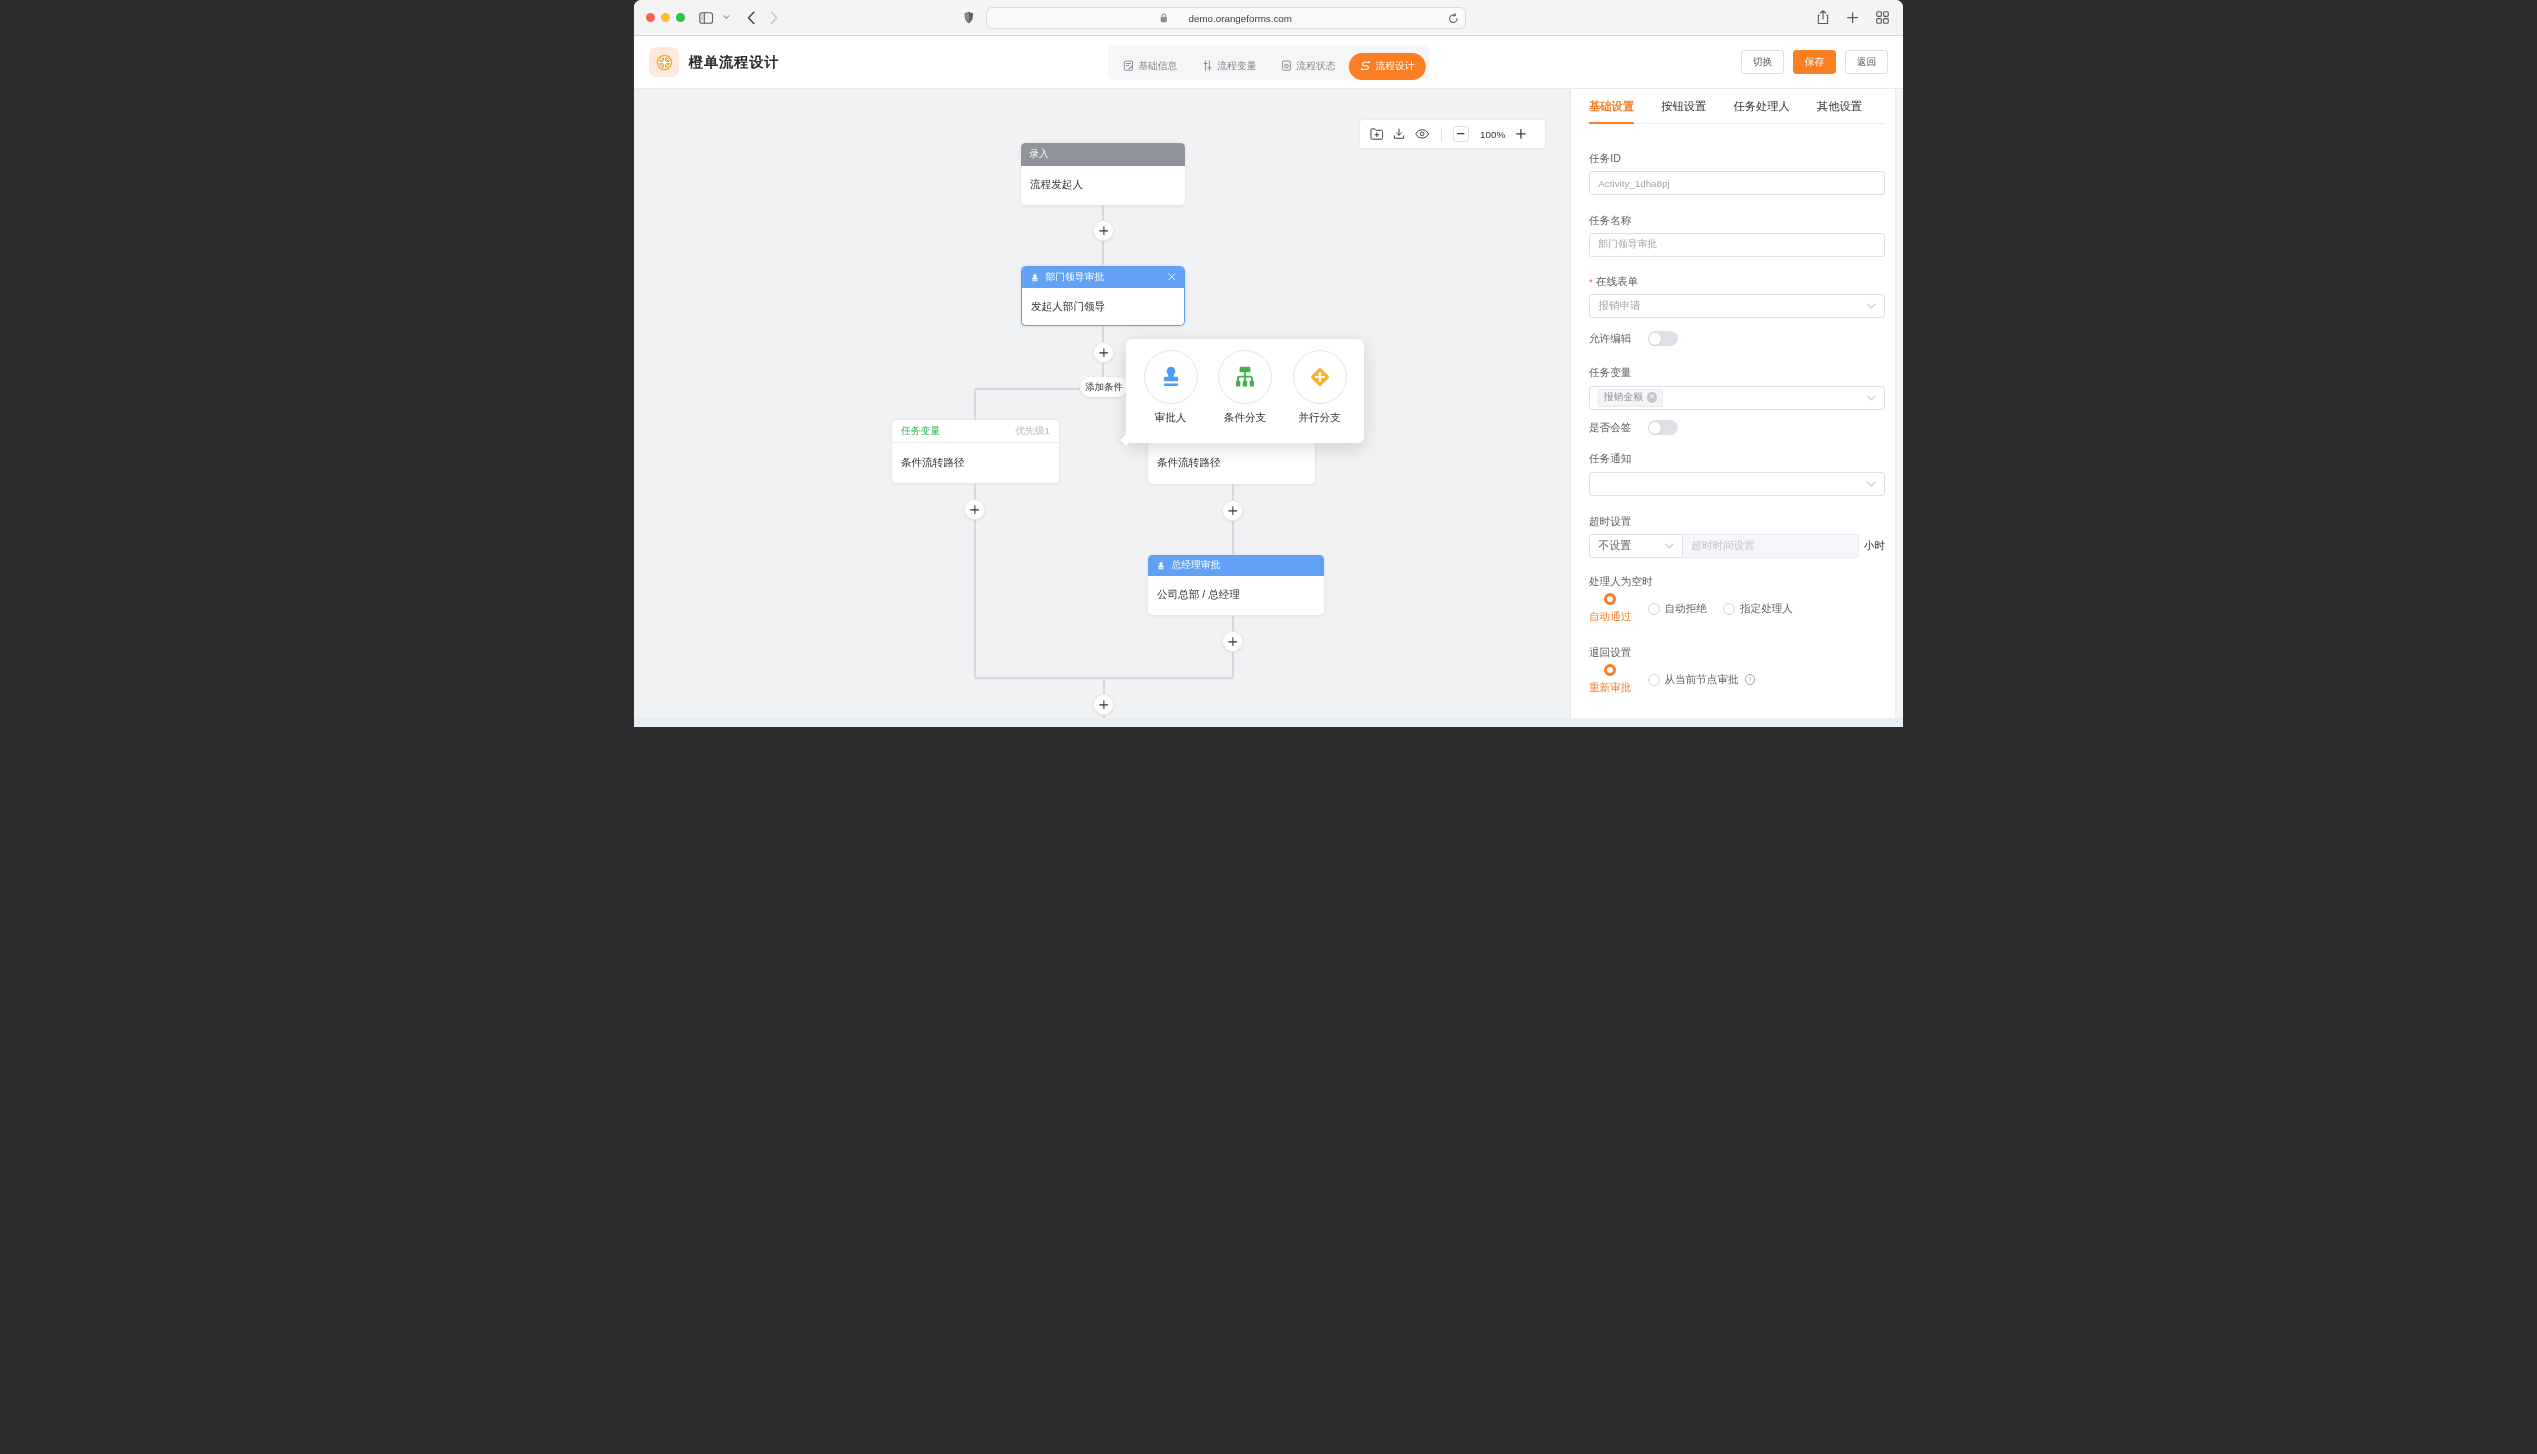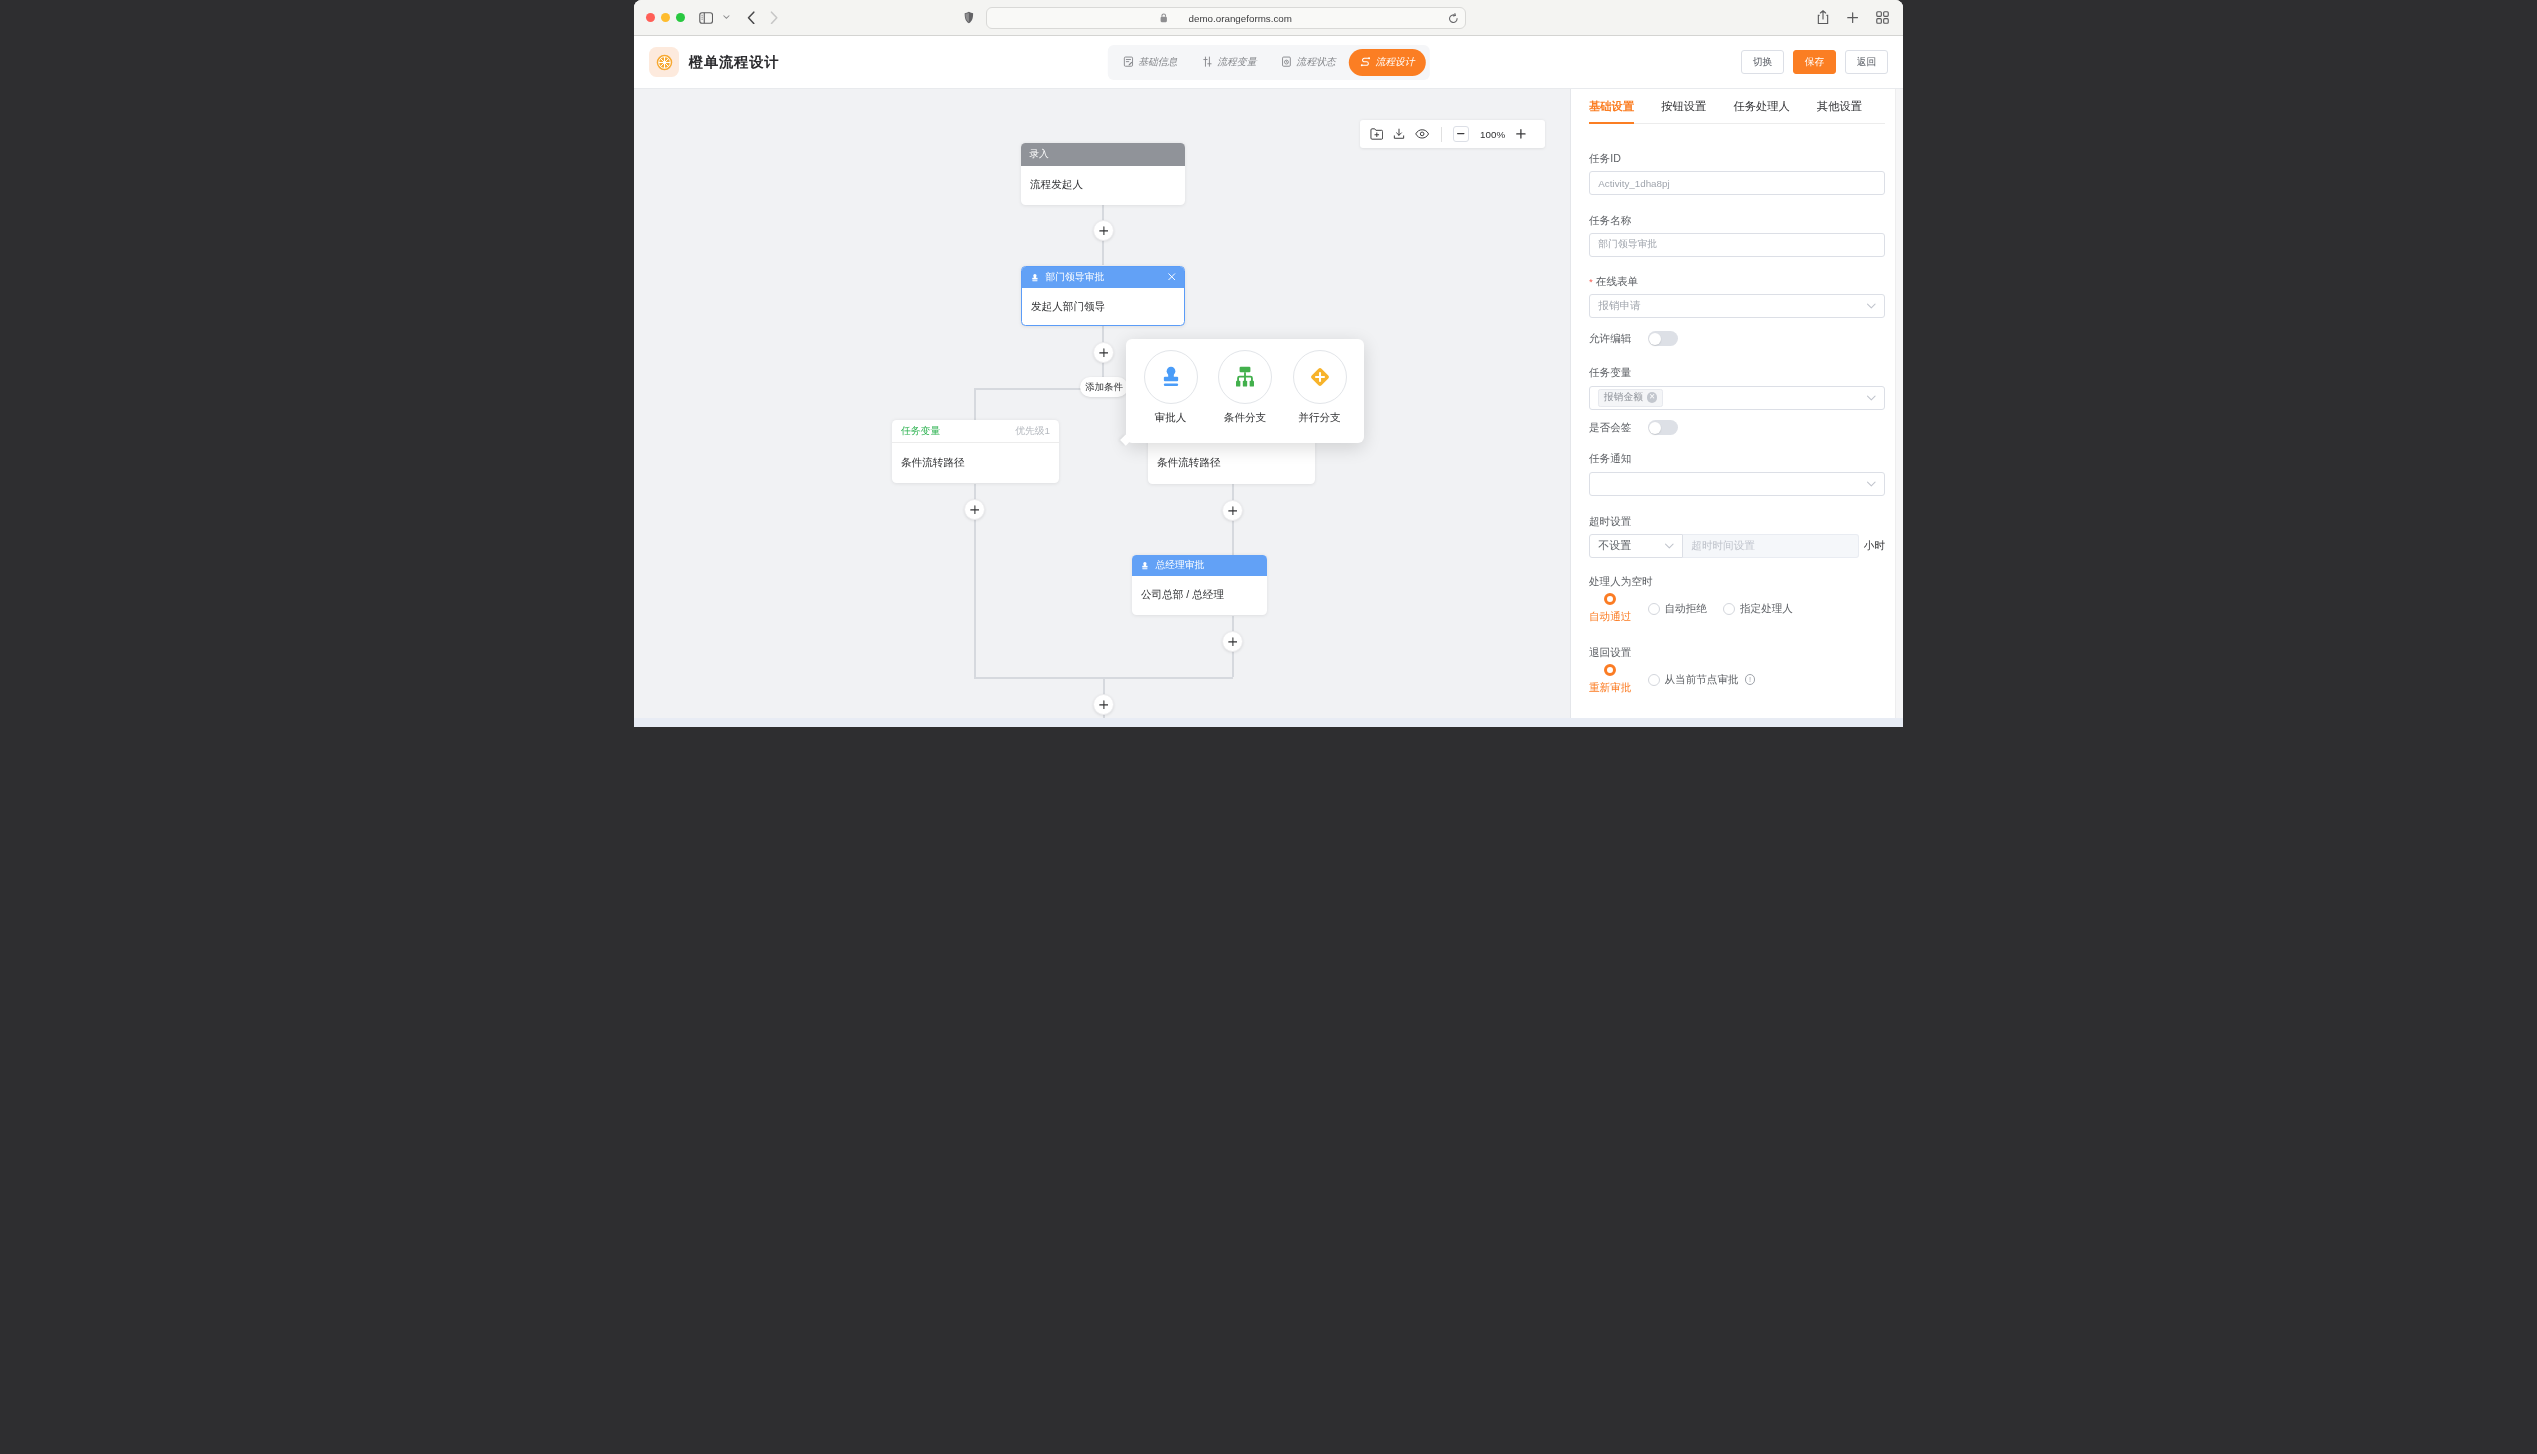--- a/index.html
+++ b/index.html
@@ -17,21 +17,21 @@
   .nav-group { display:flex; align-items:center; gap:10.6px; }
   .url-wrap { position:absolute; left:352px; width:480px; top:6.8px; height:22.6px; background:#f9f9f7; border:0.8px solid #d9d9d7; border-radius:6px; display:flex; align-items:center; justify-content:center; gap:21px; color:#3d3d3f; font-size:9.8px; }
   .url-reload { position:absolute; right:6.8px; top:5.3px; }
   .shield { position:absolute; left:330px; top:11.3px; }
   .chrome-right { position:absolute; right:13.6px; display:flex; gap:18px; align-items:center; }
 
   
   .app-header { height:53px; background:#fff; border-bottom:0.8px solid #e8eaed; display:flex; align-items:center; padding:0 15px; position:relative; }
   .logo { width:30px; height:30px; border-radius:7.5px; background:#fdeadd; display:flex; align-items:center; justify-content:center; }
   .app-title { font-size:14.3px; font-weight:bold; color:#2b2b2e; margin-left:9.8px; letter-spacing:0.8px; }
-  .seg { position:absolute; left:50%; transform:translateX(-50%); height:35px; background:#f5f6f8; border-radius:6px; display:flex; align-items:center; padding:0 3.8px; gap:1.5px;font-style:italic; }
+  .seg { position:absolute; left:50%; transform:translateX(-50%); height:35px; background:#f5f6f8; border-radius:6px; display:flex; align-items:flex-end; padding:0 3.8px; gap:1.5px; }
   .seg-item { height:27px; border-radius:13.6px; display:flex; align-items:center; gap:4.5px; padding:0 11.3px; font-size:9.8px; color:#84868a; cursor:pointer; white-space:nowrap; }
   .seg-item svg { display:block; }
   .seg-item.active { background:#fb7e23; color:#fff; }
   .header-actions { position:absolute; right:15px; display:flex; gap:9px; }
   .btn { height:24px; min-width:43px; padding:0 10.6px; border-radius:3px; border:0.8px solid #dcdfe6; background:#fff; font-size:9.8px; color:#5a5e66; display:flex; align-items:center; justify-content:center; cursor:pointer; }
   .btn.primary { background:#fb7e23; border-color:#fb7e23; color:#fff; }
 
   
   .main { display:flex; height:629px; }
   .canvas { position:relative; width:936px; background:#f1f2f4; overflow:hidden; }
@@ -363,21 +363,21 @@
           <span>条件流转路径</span>
         </div>
       </div>
 
       <div class="node" style="left:514px;top:331px;width:167px;height:64px;padding-top:23.4px;">
         <div class="node-body" style="height:39px;">
           <span>条件流转路径</span>
         </div>
       </div>
 
-      <div class="node" style="left:498px;top:466px;width:135px;height:60px;">
+      <div class="node" style="left:514px;top:466px;width:176px;height:60px;">
         <div class="node-header blue">
           <svg width="9.8" height="9.8" viewBox="0 0 24 24" fill="#fff">
               <use href="#stamp-shape"></use>
             </svg>
           <span>总经理审批</span>
         </div>
         <div class="node-body" style="height:38px;">
           <span>公司总部 / 总经理</span>
         </div>
       </div>

